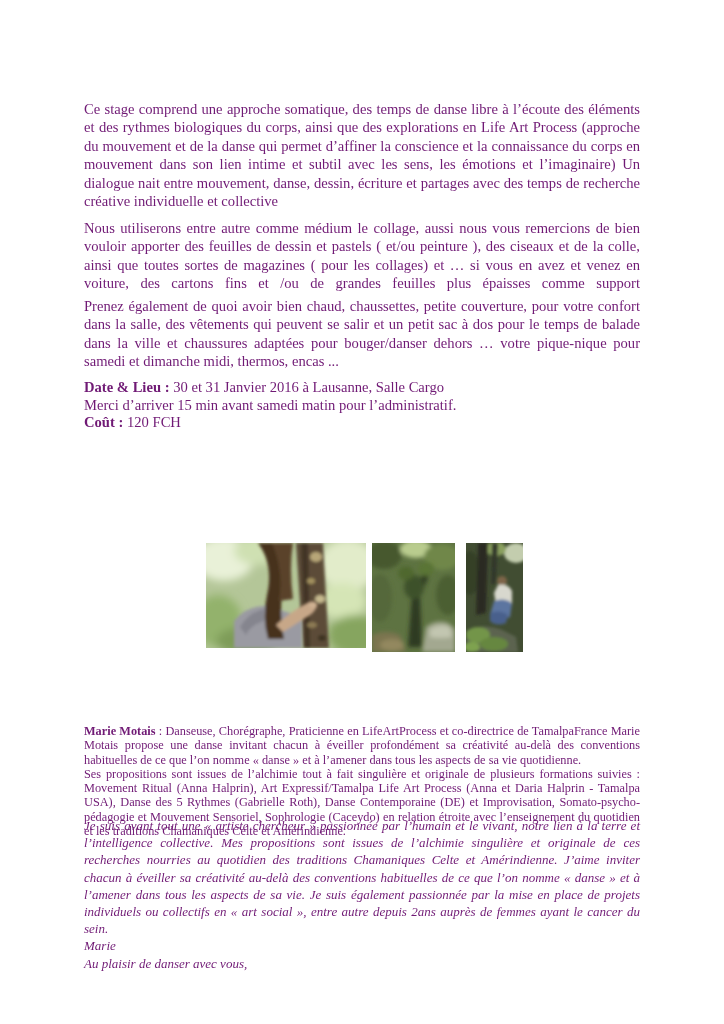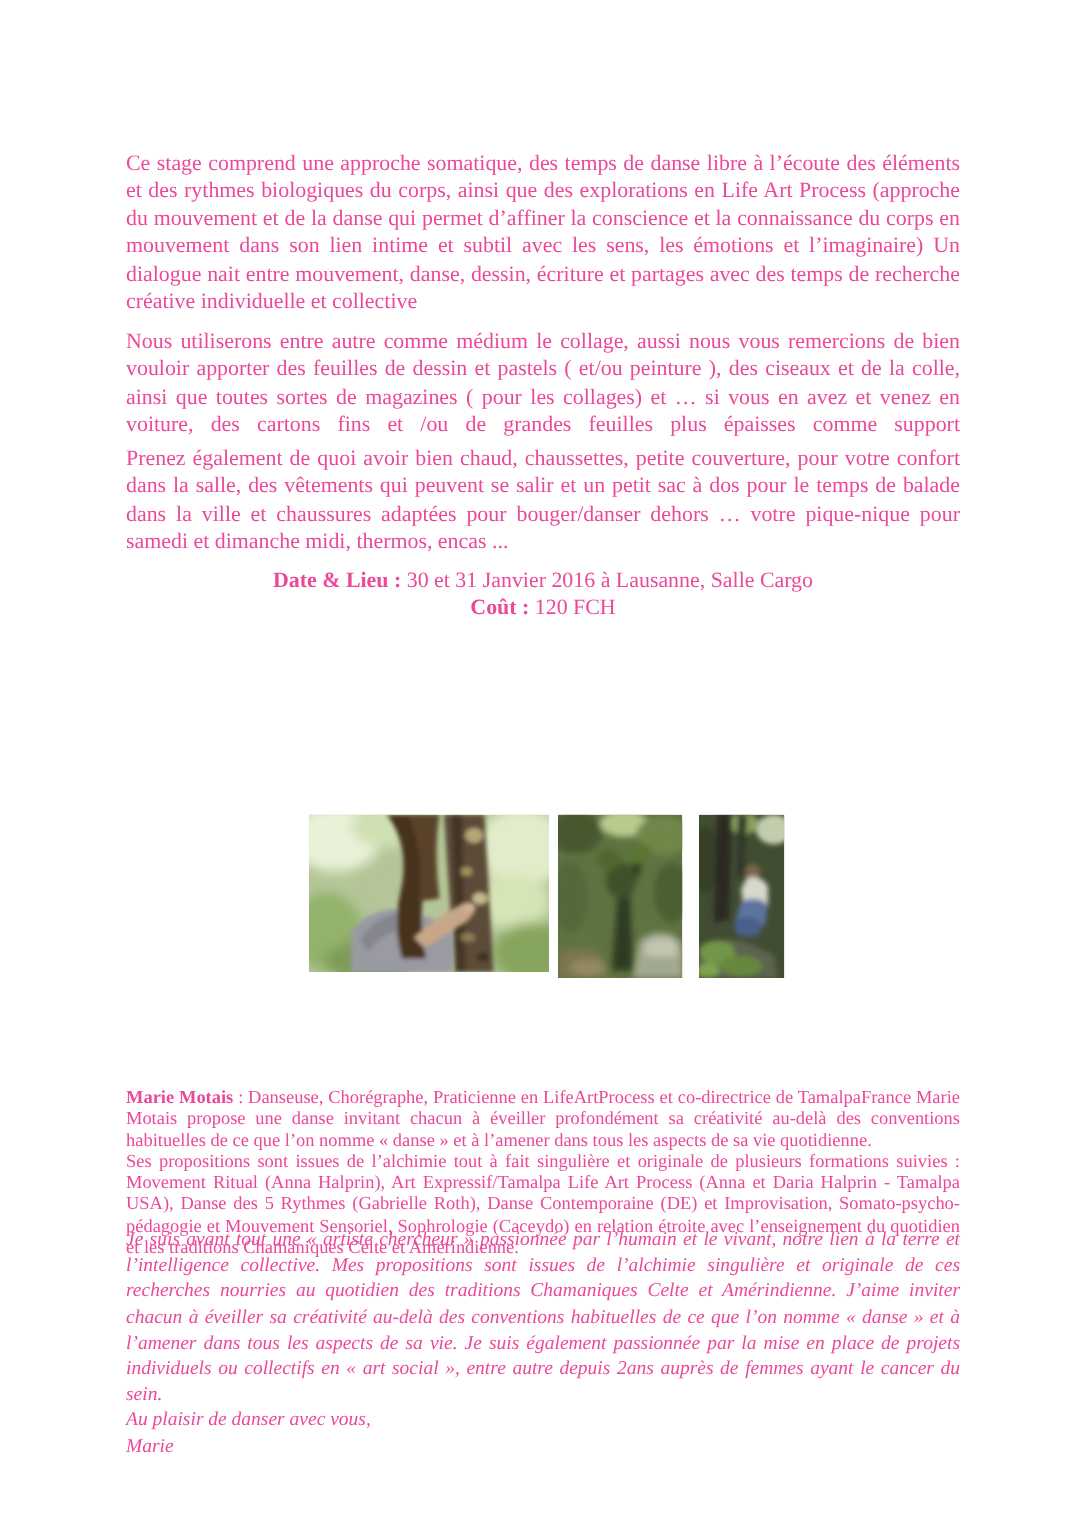--- a/index.html
+++ b/index.html
@@ -5,39 +5,38 @@
   html, body {
     margin: 0;
     padding: 0;
     background: #ffffff;
   }
   .page {
     position: relative;
     width: 724px;
     height: 1024px;
     background: #ffffff;
-    color: #ec4899;
+    color: #701a75;
     font-family: "Liberation Serif", "DejaVu Serif", serif;
     overflow: hidden;
   }
   .block {
     position: absolute;
     left: 84px;
     width: 556px;
   }
   .body-text {
     font-size: 14.6px;
     line-height: 18.4px;
     text-align: justify;
   }
   .justify-last {
     text-align-last: justify;
   }
   .centered {
-    text-align: center;
   }
   .details-text {
     font-size: 14.6px;
     line-height: 17.6px;
   }
   .b { font-weight: bold; }
   .bio-text {
     font-size: 12.3px;
     line-height: 14.3px;
     text-align: justify;
@@ -70,20 +69,21 @@
   <div class="block body-text" style="top:100px;">Ce stage comprend une approche somatique, des temps de danse libre à l’écoute des éléments et des rythmes biologiques du corps, ainsi que des explorations en Life Art Process (approche du mouvement et de la danse qui permet d’affiner la conscience et la connaissance du corps en mouvement dans son lien intime et subtil avec les sens, les émotions et l’imaginaire) Un dialogue nait entre mouvement, danse, dessin, écriture et partages avec des temps de recherche créative individuelle et collective</div>
 
   <div class="block body-text justify-last" style="top:219px;">Nous utiliserons entre autre comme médium le collage, aussi nous vous remercions de bien vouloir apporter des feuilles de dessin et pastels ( et/ou peinture ), des ciseaux et de la colle, ainsi que toutes sortes de magazines ( pour les collages) et … si vous en avez et venez en voiture, des cartons fins et /ou de grandes feuilles plus épaisses comme support</div>
 
   <div class="block body-text" style="top:297px;">Prenez également de quoi avoir bien chaud, chaussettes, petite couverture, pour votre confort dans la salle, des vêtements qui peuvent se salir et un petit sac à dos pour le temps de balade dans la ville et chaussures adaptées pour bouger/danser dehors … votre pique-nique pour samedi et dimanche midi, thermos, encas ...</div>
 
   <div class="block details-text centered" style="top:379px;">
     <div>
       <span class="b">Date &amp; Lieu :</span><span> 30 et 31 Janvier 2016  à Lausanne, Salle Cargo</span>
     </div>
+    <div>Merci d’arriver 15 min avant samedi matin pour l’administratif.</div>
     <div>
       <span class="b">Coût :</span><span> 120 FCH</span>
     </div>
   </div>
 
 
   <div>
 
     <div class="photo" id="photo1">
       <svg width="160" height="105" viewBox="0 0 160 105" xmlns="http://www.w3.org/2000/svg" role="img">
@@ -188,17 +188,17 @@
 
   </div>
 
   <div class="block bio-text" style="top:724px;">
     <span class="b">Marie Motais</span><span> : Danseuse, Chorégraphe, Praticienne en LifeArtProcess et co-directrice de TamalpaFrance Marie Motais propose une danse invitant chacun à éveiller profondément sa créativité au-delà des conventions habituelles de ce que l’on nomme « danse » et à l’amener dans tous les aspects de sa vie quotidienne.</span>
     <div>Ses propositions sont issues de l’alchimie tout à fait singulière et originale de plusieurs formations suivies : Movement Ritual (Anna Halprin), Art Expressif/Tamalpa Life Art Process (Anna et Daria Halprin - Tamalpa USA), Danse des 5 Rythmes (Gabrielle Roth), Danse Contemporaine (DE) et Improvisation, Somato-psycho-pédagogie et Mouvement Sensoriel, Sophrologie (Caceydo) en relation étroite avec l’enseignement du quotidien et les traditions Chamaniques Celte et Amérindienne.</div>
   </div>
 
   <div class="block statement-text" style="top:817px;font-family:Liberation Serif, serif;">
     <div>Je suis avant tout une « artiste chercheur » passionnée par l’humain et le vivant, notre lien à la terre et l’intelligence collective. Mes propositions sont issues de l’alchimie singulière et originale de ces recherches nourries au quotidien des traditions Chamaniques Celte et Amérindienne. J’aime inviter chacun à éveiller sa créativité au-delà des conventions habituelles de ce que l’on nomme « danse » et à l’amener dans tous les aspects de sa vie. Je suis également passionnée par la mise en place de projets individuels ou collectifs en « art social », entre autre depuis 2ans auprès de femmes ayant le cancer du sein.</div>
+    <span class="noj">Marie</span>
     <span class="noj">Au plaisir de danser avec vous,</span>
-    <span class="noj">Marie</span>
   </div>
 
 </div>
 
 </body></html>

